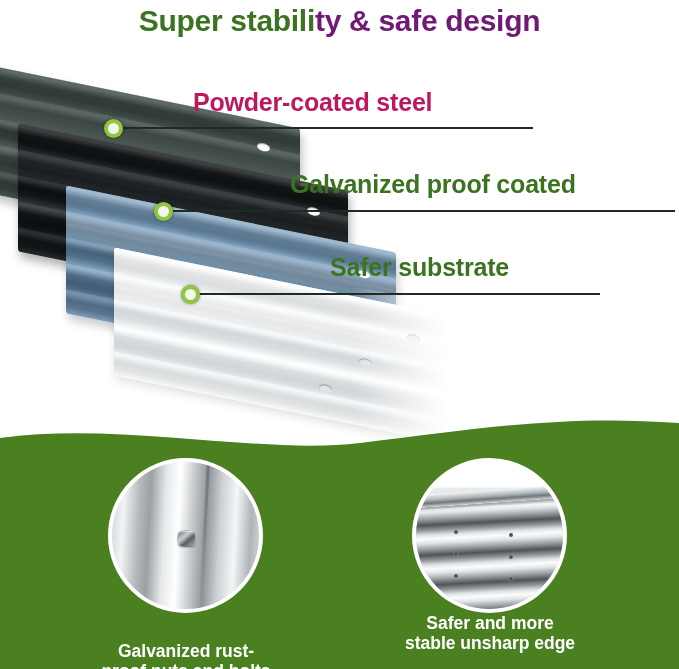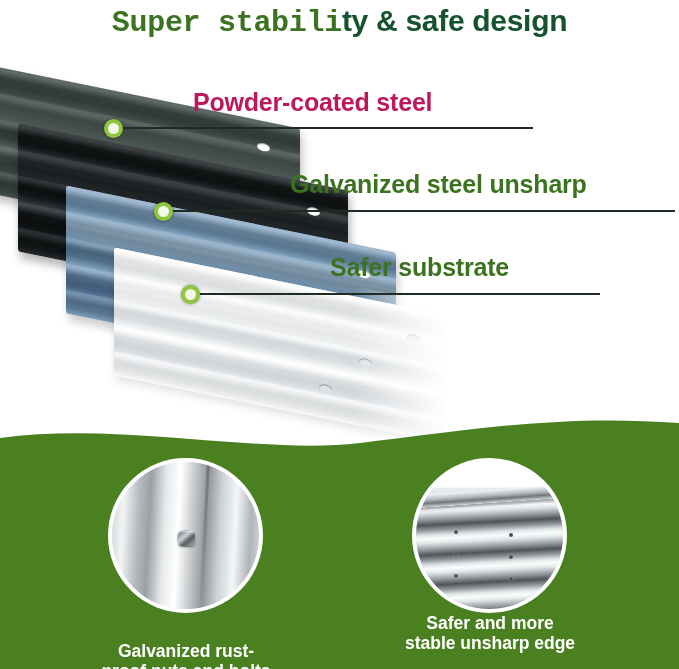--- a/index.html
+++ b/index.html
@@ -25,22 +25,22 @@
     left: 0;
     width: 679px;
     height: 46px;
     text-align: center;
     font-size: 30px;
     font-weight: bold;
     letter-spacing: -0.3px;
     line-height: 42px;
     white-space: nowrap;
   }
-  .title .green { color: #3c7320; font-family: Liberation Mono, monospace; }
-  .title .black { color: #14532d; }
+  .title .green { color: #3c7320; }
+  .title .black { color: #701a75; }
 
   
   .panels {
     position: absolute;
     left: -30px;
     top: 95px;
     width: 420px;
     height: 330px;
   }
   .panel {
@@ -293,21 +293,21 @@
       <div class="fade-right"></div>
     </div>
   </div>
 
   <div class="callout-line" style="left: 113px; top: 127px; width: 420px; background: rgb(29, 43, 34);"></div>
   <div class="marker" style="left: 104px; top: 119px; background: rgb(143, 198, 61);"></div>
   <div class="callout-label" style="left: 193px; top: 88px; color: #be185d;">Powder-coated steel</div>
 
   <div class="callout-line" style="left: 163px; top: 210px; width: 512px; background: rgb(29, 43, 34);"></div>
   <div class="marker" style="left: 154px; top: 202px; background: rgb(143, 198, 61);"></div>
-  <div class="callout-label" style="left: 290px; top: 170px; color: rgb(60, 115, 32);">Galvanized steel unsharp</div>
+  <div class="callout-label" style="left: 290px; top: 170px; color: rgb(60, 115, 32);">Galvanized proof coated</div>
 
   <div class="callout-line" style="left: 190px; top: 293px; width: 410px; background: rgb(29, 43, 34);"></div>
   <div class="marker" style="left: 181px; top: 285px; background: rgb(143, 198, 61);"></div>
   <div class="callout-label" style="left: 330px; top: 253px; color: rgb(60, 115, 32);">Safer substrate</div>
 
   <div class="green-band">
     <svg width="679" height="260" viewBox="0 0 679 260" xmlns="http://www.w3.org/2000/svg" aria-hidden="true">
       <path id="band-shape" d="M0,29 C120,12 260,46 360,34 C470,21 560,5 679,14 L679,260 L0,260 Z" fill="#4a8020"></path>
     </svg>
   </div>

